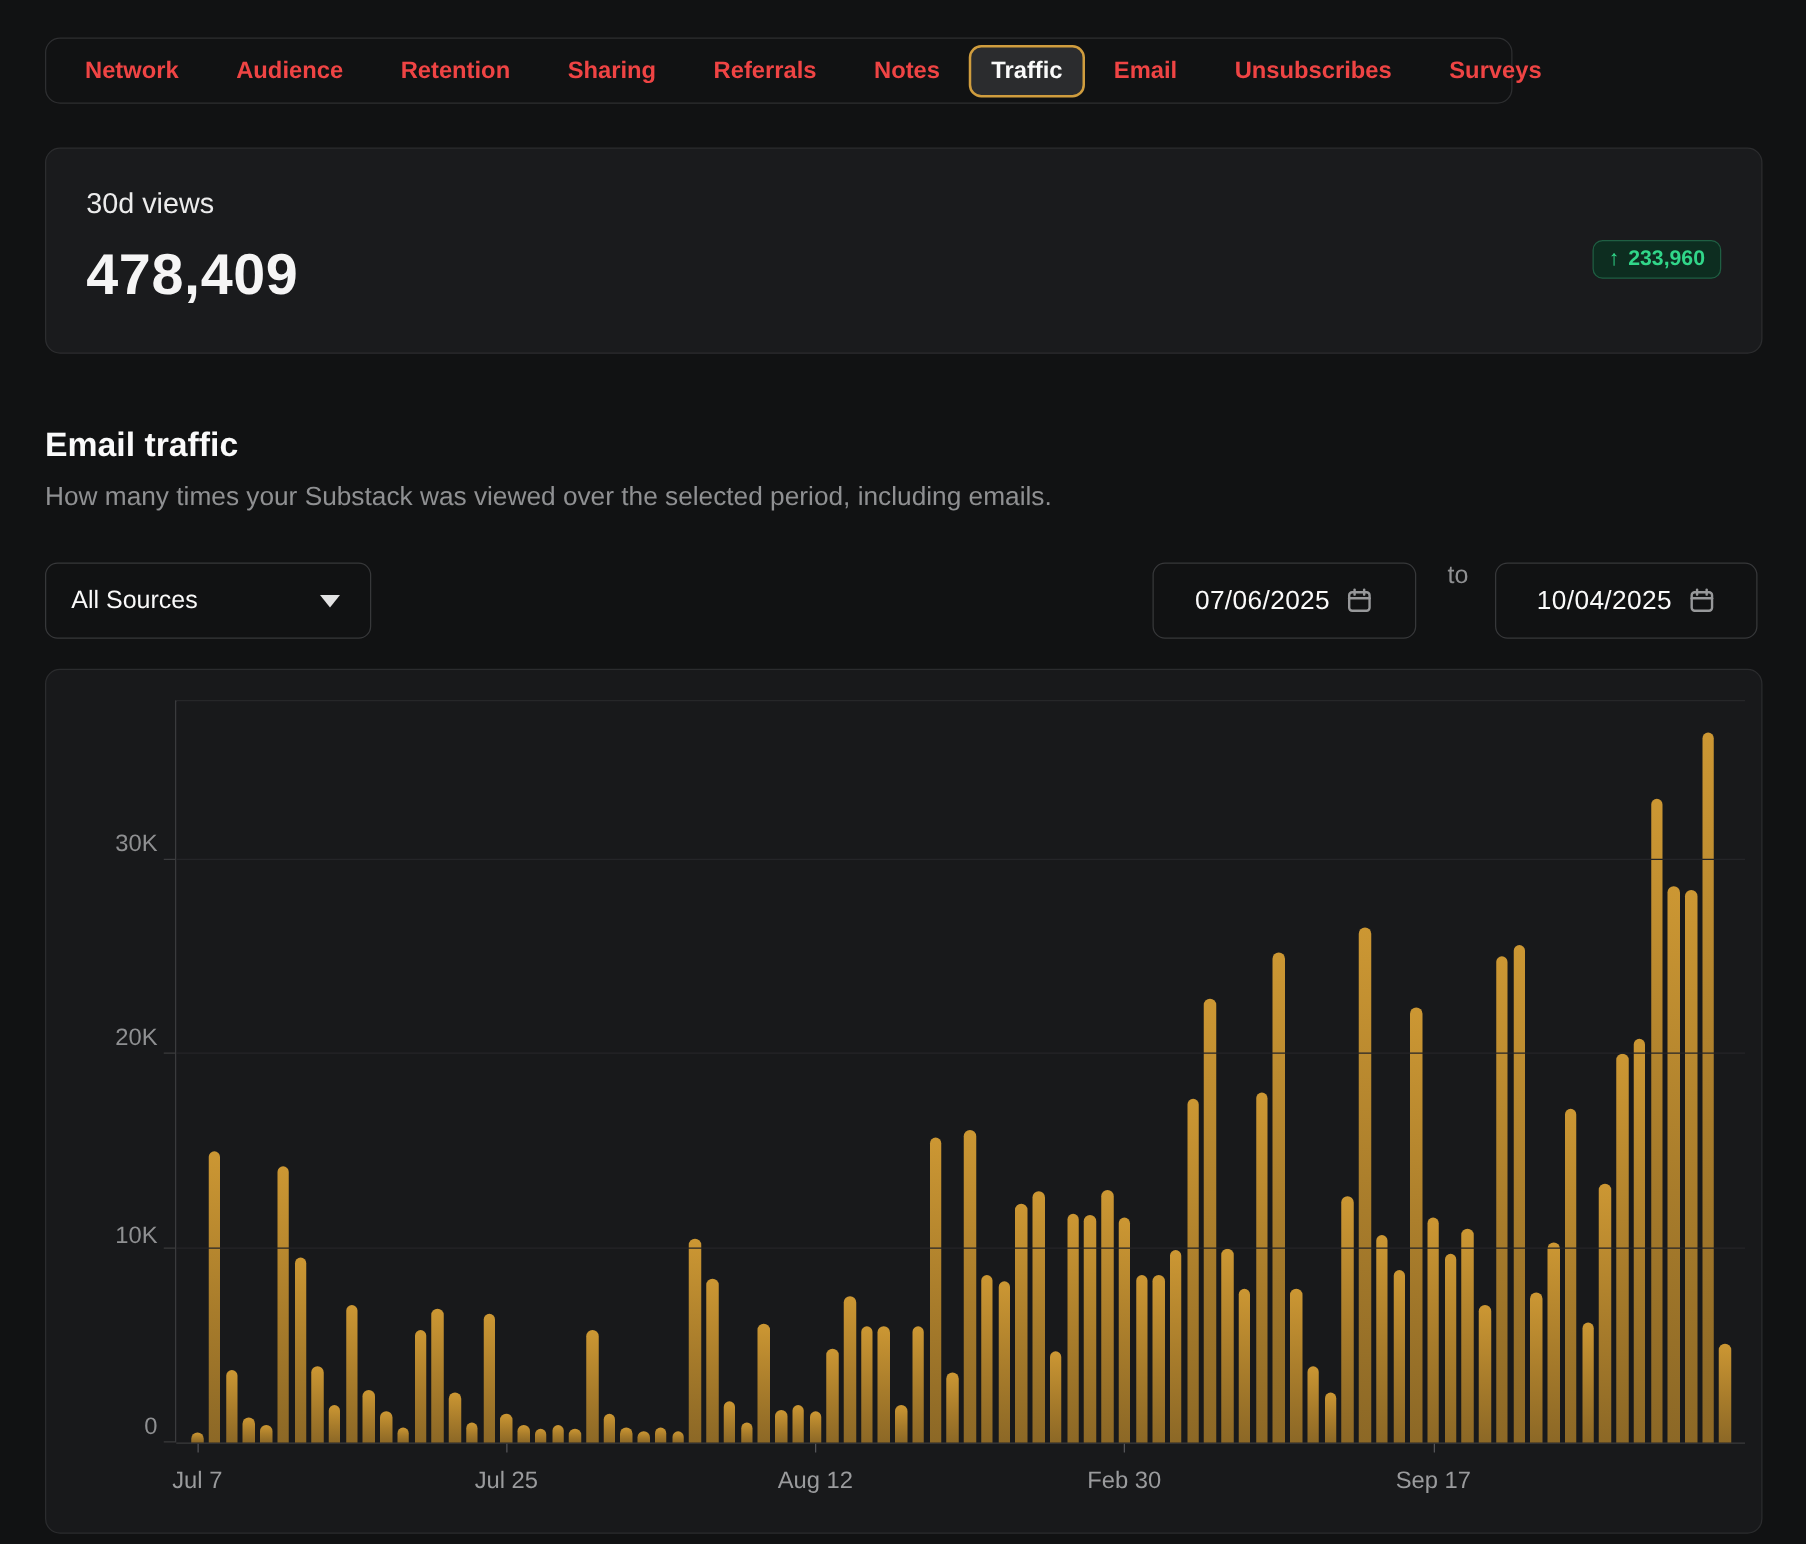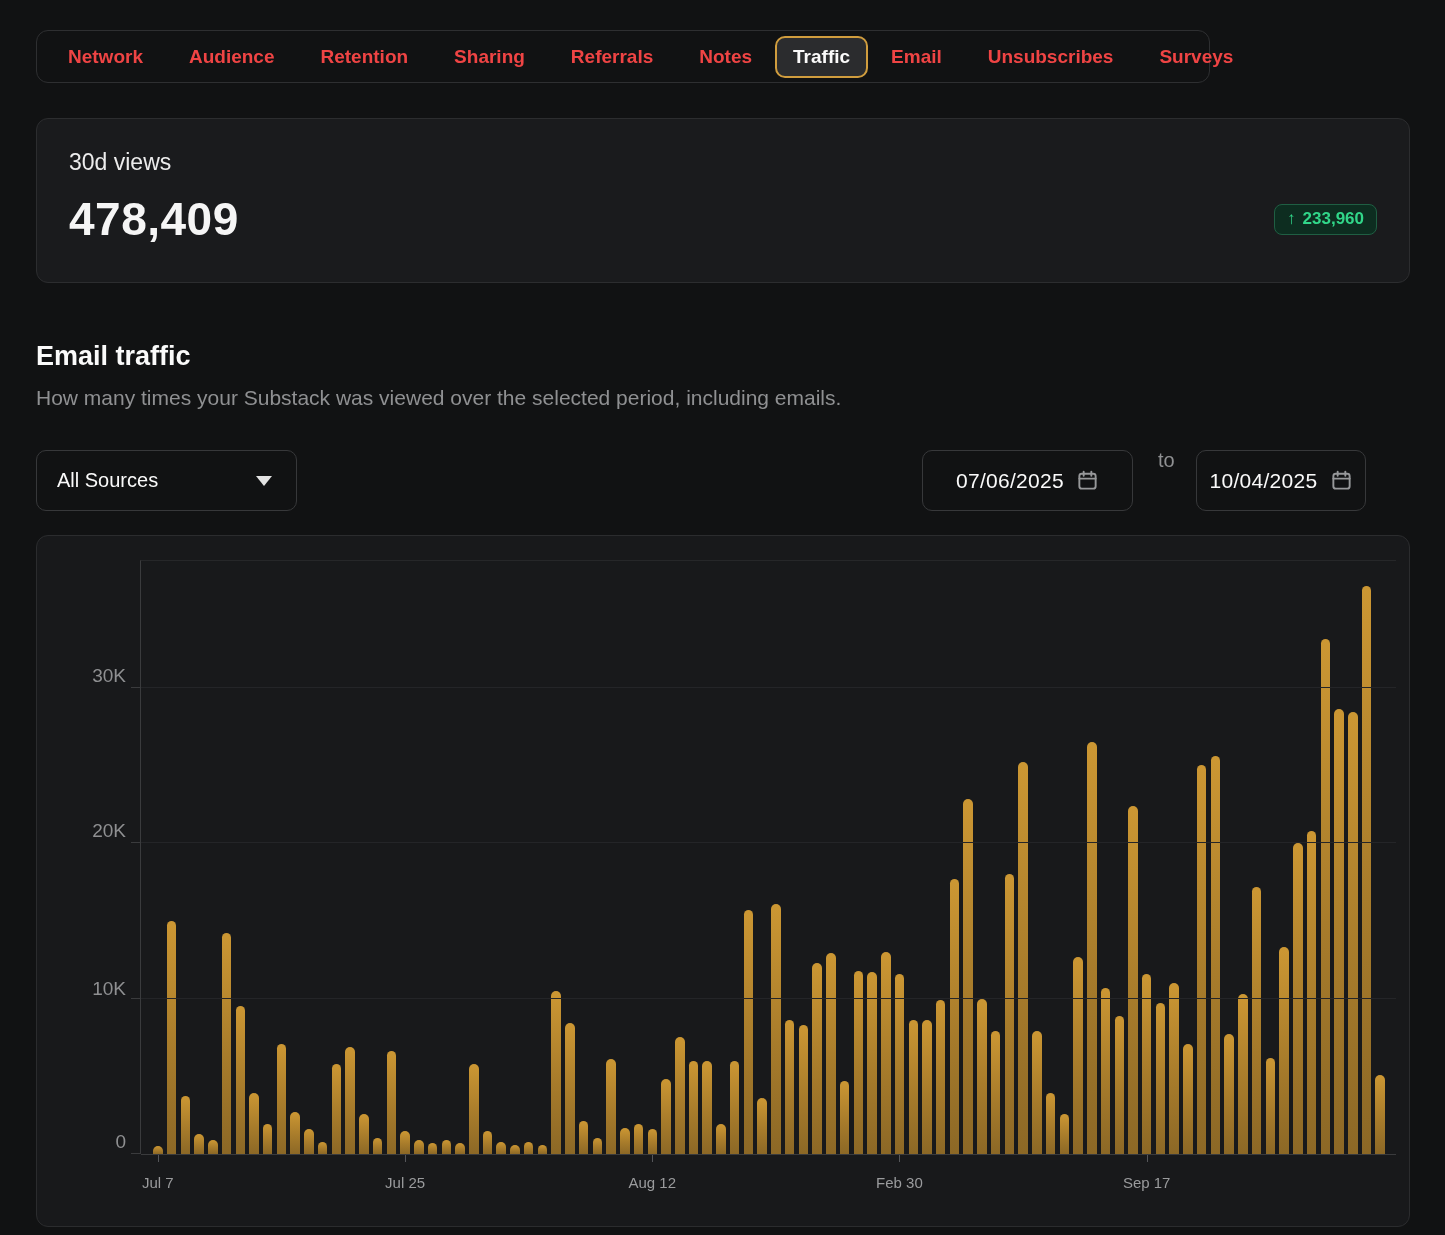--- a/index.html
+++ b/index.html
@@ -27,21 +27,21 @@
     border:2px solid #d09d3e; padding:8px 16px;
   }
 
   
   .stat-card {
     position:absolute; left:36px; top:118px; width:1374px; height:165px;
     background:#1a1b1d; border:1px solid #2c2d2f; border-radius:12px;
     padding:30px 32px 28px 32px;
   }
   .stat-label { font-size:23px; color:#ececec; }
-  .stat-row { display:flex; justify-content:space-between; align-items:center; margin-top:16px; }
+  .stat-row { display:flex; justify-content:space-between; align-items:flex-start; margin-top:16px; }
   .stat-value { font-size:46px; font-weight:700; color:#f5f5f5; letter-spacing:0.5px; }
   .delta-badge {
     display:flex; align-items:center; gap:7px;
     background:#0d2d20; border:1.5px solid #1f5f43; border-radius:8px;
     padding:4px 12px 5px 12px;
     color:#31d689; font-size:17px; font-weight:700;
   }
   .delta-arrow { font-size:17px; font-weight:700; }
 
   
@@ -61,21 +61,21 @@
     border-left:8px solid transparent; border-right:8px solid transparent;
     border-top:10px solid #e3e3e3;
   }
   .date-field {
     position:absolute; top:450px; height:61px;
     border:1px solid #37383a; border-radius:10px;
     display:flex; align-items:center; justify-content:center; gap:12px;
     cursor:text;
   }
   .date-from { left:922px; width:211px; }
-  .date-to   { left:1196px; width:170px; }
+  .date-to   { left:1196px; width:210px; }
   .date-text { font-size:21px; color:#fafafa; letter-spacing:0.3px; }
   .to-label { position:absolute; left:1158px; top:449px; font-size:20px; color:#8f9092; }
 
   
   .chart-card {
     position:absolute; left:36px; top:535px; width:1374px; height:692px;
     background:#18191b; border:1px solid #2b2c2e; border-radius:12px;
   }
   .plot {
     position:absolute; left:103px; top:24px; width:1256px; height:594px;
@@ -93,21 +93,21 @@
     display:flex; align-items:flex-end;
   }
   .bar-slot { flex:1 1 0; display:flex; justify-content:center; align-items:flex-end; height:100%; }
   .bar {
     width:9.5px; border-radius:5px 5px 0 0;
     background:linear-gradient(to bottom, #cc9733 0%, #a87c2b 55%, #8c6826 100%);
   }
   .xtick-mark { position:absolute; top:594px; width:1px; height:7px; background:#55565a; }
   .xlabel {
     position:absolute; top:613px; transform:translateX(-50%);
-    font-size:15px; color:#9a9b9d; white-space:nowrap;
+    font-size:19px; color:#9a9b9d; white-space:nowrap;
   }
 
   .cal-icon { flex:0 0 auto; }
 </style>
 </head>
 <body>
 
 <nav class="tabbar">
     <div class="tab" style="margin: 0px 7px;">Network</div>
     <div class="tab" style="margin: 0px 7px;">Audience</div>

